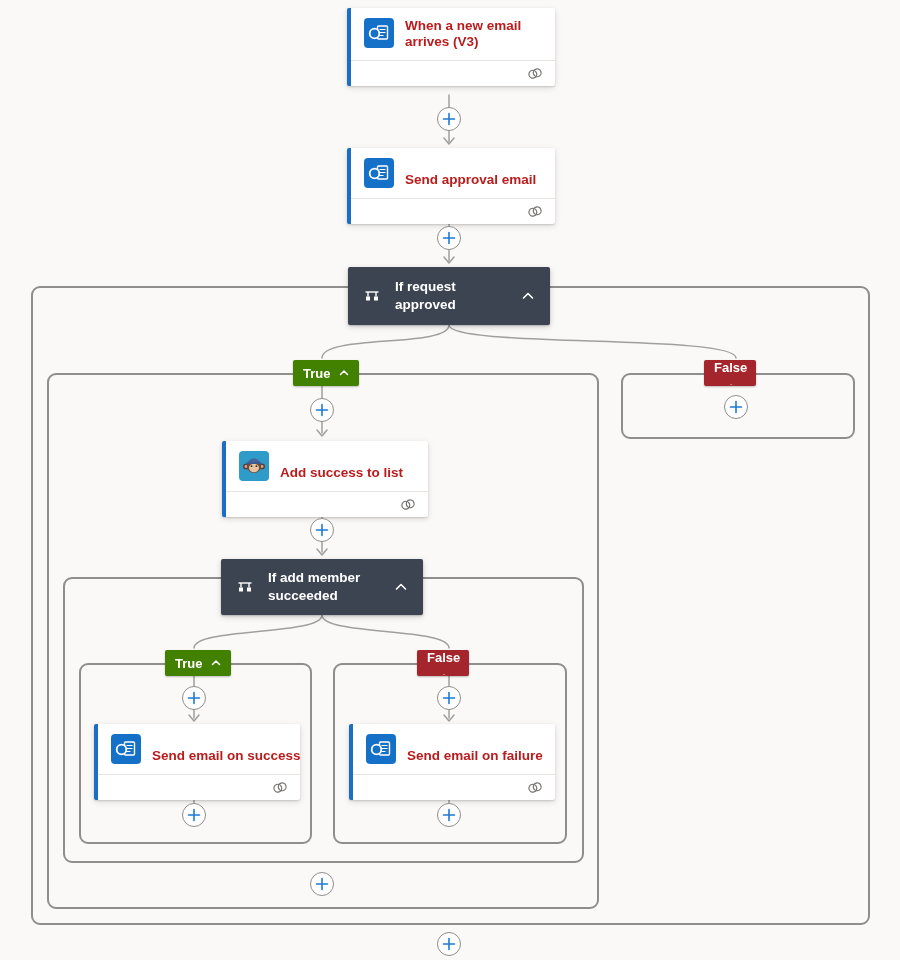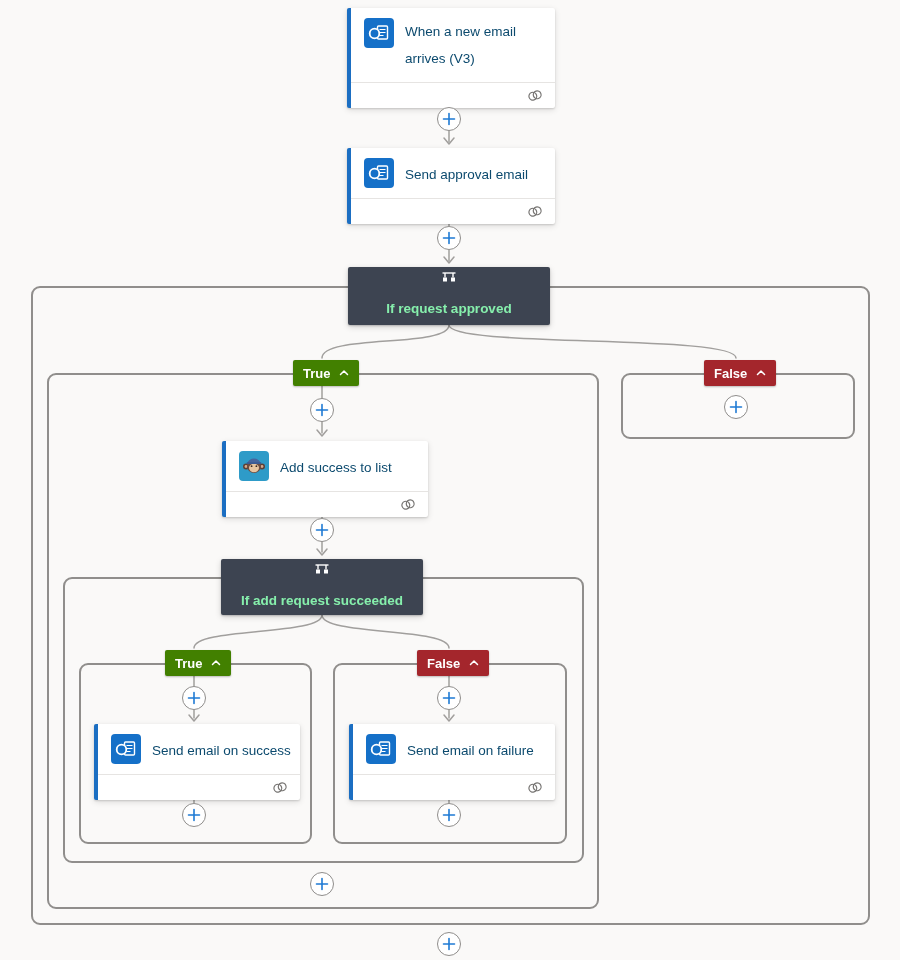--- a/index.html
+++ b/index.html
@@ -11,38 +11,38 @@
 
   
   .wires{position:absolute;left:0;top:0;pointer-events:none;}
 
   
   .card{position:absolute;background:#fff;border-left:4px solid var(--accent);
         border-radius:2px;box-shadow:0 1px 2px rgba(0,0,0,.14),0 2px 6px rgba(0,0,0,.12);}
   .card-body{display:flex;align-items:flex-end;gap:11px;padding:10px 10px 10px 13px;}
   .card-body.top{align-items:flex-start;}
   .app-icon{width:30px;height:30px;flex:none;display:block;}
-  .card-title{font-size:13.5px;font-weight:400;color:#0c4a6e;line-height:27px;}
+  .card-title{font-size:13.5px;font-weight:700;color:#b91c1c;line-height:16px;}
   .nowrap{white-space:nowrap;}
   .card-footer{border-top:1px solid #e6e4e2;height:25px;display:flex;align-items:center;
                justify-content:flex-end;padding:0 11px;}
 
   
-  .cond-card{position:absolute;background:var(--condition-bg);color:#86efac;display:flex;
+  .cond-card{position:absolute;background:var(--condition-bg);color:#ffffff;display:flex;
              align-items:center;gap:13px;padding:0 14px;border-radius:2px;
-             box-shadow:0 1px 2px rgba(0,0,0,.2),0 2px 6px rgba(0,0,0,.16);flex-direction:column;}
+             box-shadow:0 1px 2px rgba(0,0,0,.2),0 2px 6px rgba(0,0,0,.16);}
   .cond-title{font-size:13.5px;font-weight:700;line-height:18px;flex:1;}
   .cond-icon{width:20px;height:20px;flex:none;display:block;}
 
   
   .badge{position:absolute;height:26px;display:flex;align-items:center;gap:8px;
          padding:0 9px 0 10px;color:#fff;font-size:13px;font-weight:700;border-radius:2px;
          box-shadow:0 1px 2px rgba(0,0,0,.25);}
   .badge.true{background:var(--true-green);}
-  .badge.false{background:var(--false-red);}
+  .badge.false{background:var(--false-red);flex-direction:column;}
 
   
   .plus{position:absolute;width:24px;height:24px;border-radius:50%;background:#fff;
         border:1px solid #8f8d8b;display:flex;align-items:center;justify-content:center;
         padding:0;cursor:pointer;box-sizing:border-box;}
   .plus svg{display:block;}
 </style>
 </head>
 <body>
 
@@ -214,21 +214,21 @@
   <div class="cond-card" style="left:221px;top:559px;width:174px;height:56px">
     <svg class="cond-icon" viewBox="0 0 20 20">
       <g stroke="#fff" stroke-width="1.4" fill="none">
         <path d="M3.5 6 H16.5"></path>
           <path d="M6 6 V10.5"></path>
           <path d="M14 6 V10.5"></path>
       </g>
       <rect x="4" y="10.5" width="4" height="4" fill="#fff"></rect>
       <rect x="12" y="10.5" width="4" height="4" fill="#fff"></rect>
     </svg>
-    <span class="cond-title">If add request succeeded</span>
+    <span class="cond-title">If add member succeeded</span>
     <svg width="16" height="16" viewBox="0 0 16 16">
       <polyline points="3.5,10 8,5.5 12.5,10" fill="none" stroke="#fff" stroke-width="1.6" stroke-linecap="round" stroke-linejoin="round"></polyline>
     </svg>
   </div>
 
   <div class="badge true" style="left:165px;top:650px">
     <span>True</span>
     <svg width="12" height="12" viewBox="0 0 12 12">
       <polyline points="2.5,7.5 6,4 9.5,7.5" fill="none" stroke="#fff" stroke-width="1.5" stroke-linecap="round" stroke-linejoin="round"></polyline>
     </svg>

